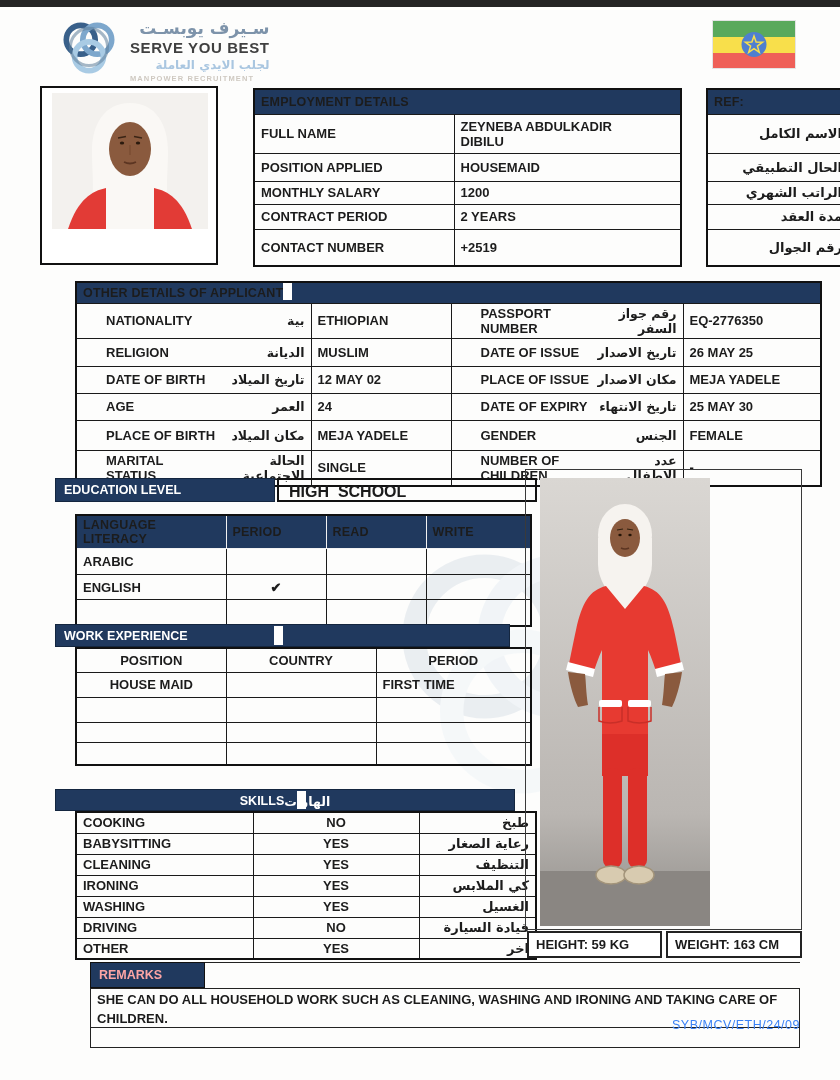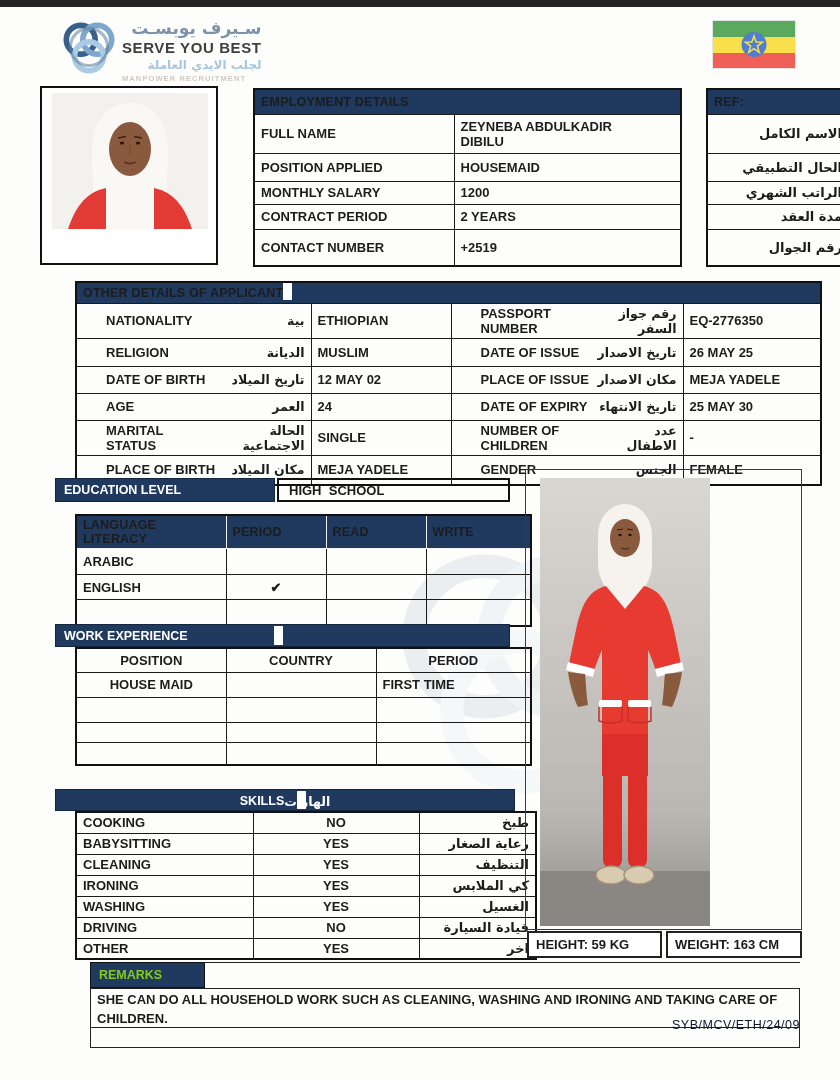--- a/index.html
+++ b/index.html
@@ -8,21 +8,21 @@
   .page{ position:relative; width:840px; height:1080px; background:#fdfdfc;
          font-family:"Liberation Sans", sans-serif; color:var(--ink); overflow:hidden; }
   .ar{ direction:rtl; font-family:"DejaVu Sans", sans-serif; }
 
   .top-strip{ position:absolute; left:0; top:0; width:840px; height:7px; background:#242424; }
 
   
   .watermark{ position:absolute; left:372px; top:524px; width:300px; height:300px; opacity:0.09; z-index:0; }
 
   
-  .logo{ position:absolute; left:56px; top:14px; display:flex; gap:0; z-index:1; }
+  .logo{ position:absolute; left:56px; top:14px; display:flex; gap:8px; z-index:1; }
   .logo-icon{ width:66px; height:68px; }
   .logo-text{ padding-top:4px; }
   .logo-l1{ font-size:17px; font-weight:bold; color:#7d93aa; letter-spacing:1px; }
   .logo-l2{ font-size:15px; font-weight:bold; color:#404040; letter-spacing:0.6px; margin-top:1px; }
   .logo-l3{ font-size:12px; color:#a9c6e0; font-weight:bold; margin-top:2px; }
   .logo-l4{ font-size:7.5px; color:#cfc9c1; font-weight:bold; letter-spacing:1.1px; margin-top:2px; }
 
   .flag{ position:absolute; left:713px; top:21px; width:82px; height:47px; z-index:1;
          box-shadow:0 0 0 1px #e4e4e4; }
 
@@ -41,47 +41,47 @@
              border:2px solid #111; background:#fff; z-index:1; }
   .portrait svg{ position:absolute; left:10px; top:5px; }
 
   .other{ position:absolute; left:55px; top:281px; width:745px; z-index:1; }
   .lblflex{ display:flex; justify-content:space-between; align-items:center;padding-left:23px; }
   .notch{ position:absolute; background:#fff; z-index:2; }
 
   .edu{ position:absolute; left:55px; top:478px; display:flex; gap:2px; z-index:1; }
   .edu-label{ width:220px; height:24px; font-size:12.5px; font-weight:bold; color:#fff;
               padding:4px 0 0 8px; border:1px solid #14263f; }
-  .edu-value{ width:233px; height:24px; border:2px solid #111; font-weight:bold; font-size:13px;
+  .edu-value{ width:260px; height:24px; border:2px solid #111; font-weight:bold; font-size:16px;
               padding:3px 0 0 10px; white-space:pre; background:transparent; }
 
   .lang{ position:absolute; left:55px; top:514px; width:455px; z-index:1; }
   .lang tr.hdr td{ border-color:#f2f2f2; border-top-color:#111; }
   .check{ text-align:center; font-size:13px; }
 
   .bar{ position:absolute; height:23px; background:var(--navy); color:#fff; font-size:12.5px;
         font-weight:bold; padding:4px 8px 0 8px; z-index:1; border:1px solid #14263f; }
   .work-tbl{ position:absolute; left:55px; top:647px; width:455px; z-index:1; }
   .chead td{ text-align:center; }
   .skills-tbl{ position:absolute; left:55px; top:811px; width:460px; z-index:1; }
   .skills-bar{ left:55px; top:789px; width:460px; display:flex; justify-content:center; height:22px; }
   .cval{ text-align:center; }
 
   .remarks-topline{ position:absolute; left:205px; top:962px; width:595px; height:0;
                     border-top:1.5px solid #222; z-index:1; }
   .remarks-tab{ position:absolute; left:90px; top:962px; width:115px; height:26px;
-                background:var(--navy); color:#84cc16; font-size:12.5px; font-weight:bold;
+                background:var(--navy); color:#fca5a5; font-size:12.5px; font-weight:bold;
                 padding:5px 0 0 8px; border:1.4px solid #111; z-index:1; }
   .remarks-box{ position:absolute; left:90px; top:988px; width:710px; height:40px;
                 border:1.5px solid #222; font-size:13px; font-weight:bold; line-height:19px;
                 padding:1px 6px; z-index:1; background:transparent; }
   .remarks-strip{ position:absolute; left:90px; top:1028px; width:710px; height:20px;
                   border:1.5px solid #222; border-top:none; z-index:1; }
   .ref-code{ position:absolute; left:650px; top:1018px; width:150px; text-align:right;
-             font-size:12.5px; color:#0f172a; letter-spacing:0.5px; z-index:2; }
+             font-size:12.5px; color:#3b82f6; letter-spacing:0.5px; z-index:2; }
 
   .photo-frame{ position:absolute; left:525px; top:469px; width:277px; height:461px;
                 border:1.5px solid #3a3a3a; background:transparent; z-index:1; }
   .photo{ position:absolute; left:14px; top:8px; width:170px; height:448px; }
 
   .hw{ position:absolute; top:931px; height:27px; border:2px solid #222; background:#fff;
        font-size:13px; font-weight:bold; padding:4px 0 0 7px; z-index:1; }
   .hw-height{ left:527px; width:135px; }
   .hw-weight{ left:666px; width:136px; }
 </style>
@@ -269,51 +269,51 @@
           </td>
       <td>24</td>
       <td>
             <div class="lblflex">
               <span>DATE OF EXPIRY</span>
               <span class="ar arc">تاريخ الانتهاء</span>
             </div>
           </td>
       <td>25 MAY 30</td>
     </tr>
+    <tr style="height:30px">
+      <td>
+            <div class="lblflex">
+              <span>PLACE OF BIRTH</span>
+              <span class="ar arc">مكان الميلاد</span>
+            </div>
+          </td>
+      <td>MEJA YADELE</td>
+      <td>
+            <div class="lblflex">
+              <span>GENDER</span>
+              <span class="ar arc">الجنس</span>
+            </div>
+          </td>
+      <td>FEMALE</td>
+    </tr>
     <tr style="height:28px">
       <td>
             <div class="lblflex">
               <span>MARITAL STATUS</span>
               <span class="ar arc">الحالة الاجتماعية</span>
             </div>
           </td>
       <td>SINGLE</td>
       <td>
             <div class="lblflex">
               <span>NUMBER OF CHILDREN</span>
               <span class="ar arc">عدد الاطفال</span>
             </div>
           </td>
       <td>-</td>
-    </tr>
-    <tr style="height:30px">
-      <td>
-            <div class="lblflex">
-              <span>PLACE OF BIRTH</span>
-              <span class="ar arc">مكان الميلاد</span>
-            </div>
-          </td>
-      <td>MEJA YADELE</td>
-      <td>
-            <div class="lblflex">
-              <span>GENDER</span>
-              <span class="ar arc">الجنس</span>
-            </div>
-          </td>
-      <td>FEMALE</td>
     </tr>
   </tbody>
     </table>
   <div class="notch" style="left:283px; top:283px; width:9px; height:17px;"></div>
 
   <div class="edu">
     <div class="edu-label navy">EDUCATION LEVEL</div>
     <div class="edu-value">HIGH  SCHOOL</div>
   </div>
 

